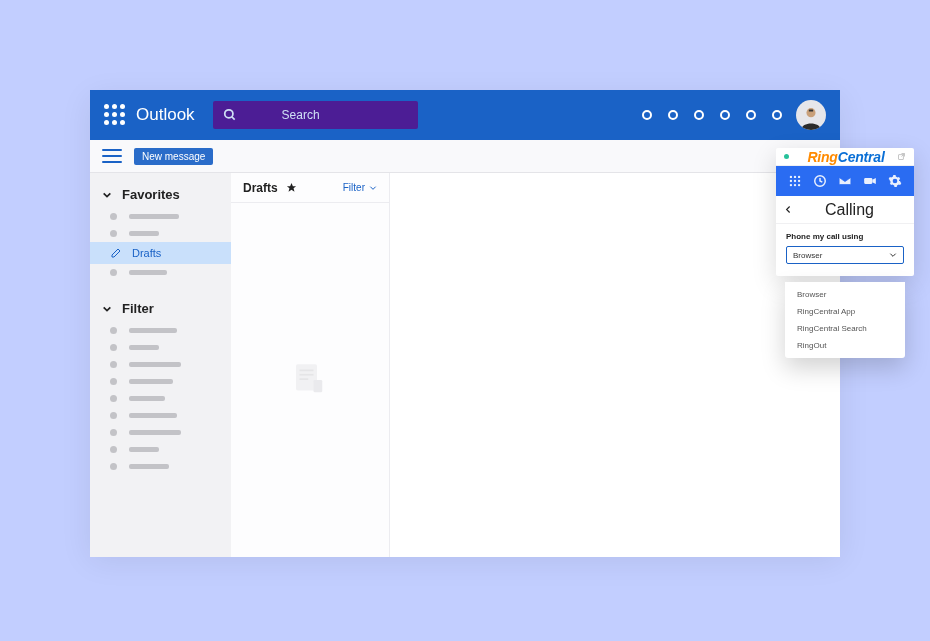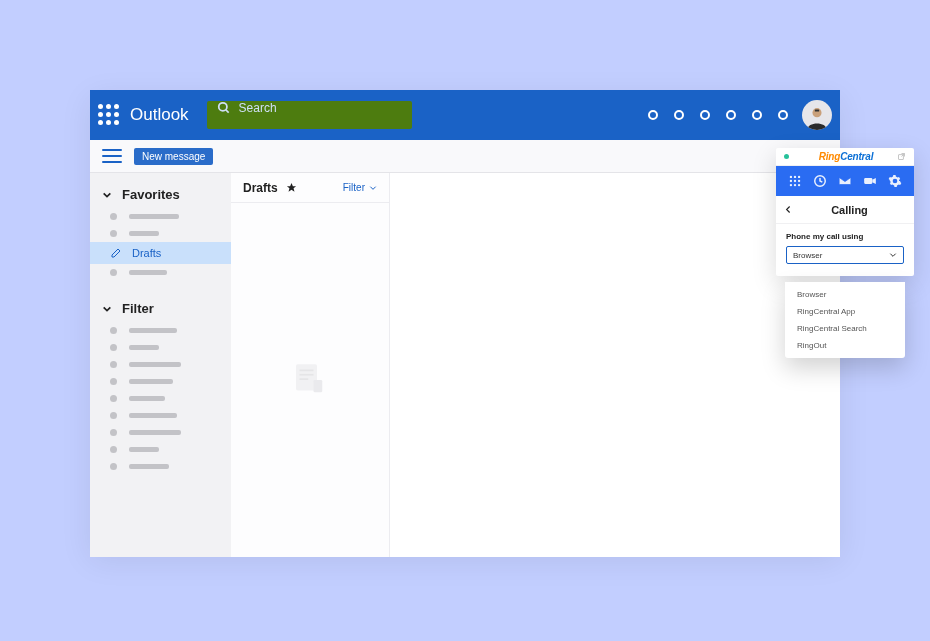--- a/index.html
+++ b/index.html
@@ -1,23 +1,23 @@
 <!DOCTYPE html>
 <html><head>
 <meta charset="utf-8">
 <style>
   * { box-sizing: border-box; margin: 0; padding: 0; }
   body { font-family: -apple-system, BlinkMacSystemFont, "Segoe UI", Arial, sans-serif; background: #c2ceff; width: 930px; height: 641px; overflow: hidden; position: relative; }
   .app-window { position: absolute; left: 90px; top: 90px; width: 750px; height: 462px; background: #fff; box-shadow: 0 8px 30px rgba(0,0,0,0.08); }
   
-  .header { height: 50px; background: #1a62c6; display: flex; align-items: center; padding: 0 8px; color: #fff; }
+  .header { height: 50px; background: #1a62c6; display: flex; align-items: center; padding: 0 14px; color: #fff; }
   .waffle { width: 22px; height: 22px; display: grid; grid-template-columns: repeat(3,1fr); grid-template-rows: repeat(3,1fr); gap: 2px; margin-right: 10px; cursor: pointer; }
   .waffle span { background: #fff; border-radius: 50%; width: 5px; height: 5px; }
   .app-name { font-size: 17px; font-weight: 400; margin-right: 18px; }
-  .search { display: flex; align-items: flex-start; background: #4d7c0f; border-radius: 2px; height: 28px; width: 205px; padding: 0 10px; }
+  .search { display: flex; align-items: center; background: #4c1d95; border-radius: 2px; height: 28px; width: 205px; padding: 0 10px; gap: 37px; }
   .search svg { width: 14px; height: 14px; margin-right: 8px; }
   .search-text { color: #cfe0f5; font-size: 12px; }
   .header-spacer { flex: 1; }
   .header-dots { display: flex; align-items: center; gap: 16px; margin-right: 14px; }
   .header-dot { width: 10px; height: 10px; border: 2px solid #fff; border-radius: 50%; background: transparent; cursor: pointer; }
   .avatar { width: 30px; height: 30px; border-radius: 50%; background: #e6e6ea; overflow: hidden; display: flex; align-items: flex-end; justify-content: center; cursor: pointer; }
   .avatar svg { width: 26px; height: 26px; }
   
   .toolbar { height: 28px; background: #f9f9fb; border-bottom: 1px solid #e4e4e8; display: flex; align-items: center; padding: 16px 12px; }
   .hamburger { width: 20px; height: 14px; display: flex; flex-direction: column; justify-content: space-between; margin-right: 12px; cursor: pointer; }
@@ -44,30 +44,30 @@
   .filter-label { font-size: 10px; color: #1a62c6; margin-right: 4px; cursor: pointer; }
   .filter-chev { width: 8px; height: 8px; }
   .empty-area { height: calc(100% - 30px); display: flex; align-items: center; justify-content: center; }
   .empty-box { opacity: 0.55; }
   
   .reading { flex: 1; background: #fff; position: relative; }
   
   .rc-panel { position: absolute; right: 16px; top: 144px; width: 138px; background: #fff; box-shadow: 0 8px 24px rgba(0,0,0,0.15); border-radius: 2px; z-index: 20; }
   .rc-top { height: 18px; display: flex; align-items: center; padding: 0 8px; border-bottom: 1px solid #f0f0f2; }
   .rc-status-dot { width: 5px; height: 5px; border-radius: 50%; background: #27c19a; margin-right: 6px; }
-  .rc-logo { flex: 1; text-align: center; font-size: 10px; font-weight: 700; font-style: italic; letter-spacing: -0.2px; }
+  .rc-logo { flex: 1; text-align: center; font-size: 14px; font-weight: 700; font-style: italic; letter-spacing: -0.2px; }
   .rc-logo .r1 { color: #ff8a00; }
   .rc-logo .r2 { color: #0a6fd6; }
   .rc-pop { width: 9px; height: 9px; opacity: 0.5; }
   .rc-tabs { height: 30px; background: #2a6cf2; display: flex; align-items: center; justify-content: space-around; padding: 0 6px; }
   .rc-tab { color: #fff; width: 16px; height: 16px; display: flex; align-items: center; justify-content: center; cursor: pointer; opacity: 0.9; }
   .rc-tab svg { width: 14px; height: 14px; }
   .rc-header { height: 28px; display: flex; align-items: center; padding: 0 8px; border-bottom: 1px solid #f0f0f2; }
   .rc-back { width: 9px; height: 9px; cursor: pointer; }
-  .rc-header-title { flex: 1; text-align: center; font-size: 11px; font-weight: 700; color: #222; }
+  .rc-header-title { flex: 1; text-align: center; font-size: 16px; font-weight: 400; color: #222; }
   .rc-body { padding: 8px 10px 12px; }
   .rc-label { font-size: 8px; font-weight: 600; color: #222; margin-bottom: 5px; }
   .rc-select { border: 1px solid #1a62c6; border-radius: 2px; height: 18px; display: flex; align-items: center; padding: 0 6px; cursor: pointer; position: relative; }
   .rc-select-val { font-size: 8px; color: #333; flex: 1; }
   .rc-select-chev { width: 8px; height: 8px; }
   
   .rc-dropdown { position: absolute; left: 90px; top: 281px; right: 106px; width: 120px; left: auto; right: 16px; background: #fff; box-shadow: 0 10px 24px rgba(0,0,0,0.18); border-radius: 0 0 3px 3px; z-index: 30; padding: 4px 0; }
   .rc-opt { font-size: 8px; color: #555; padding: 4px 12px; cursor: pointer; }
 </style>
 </head>

